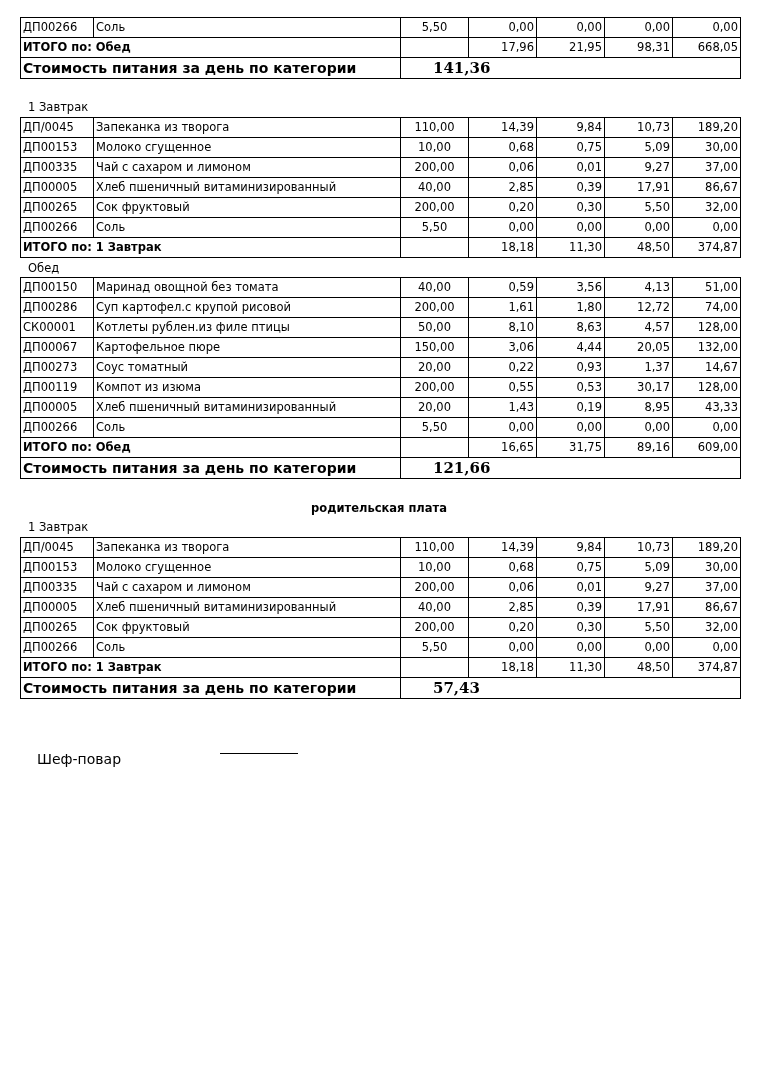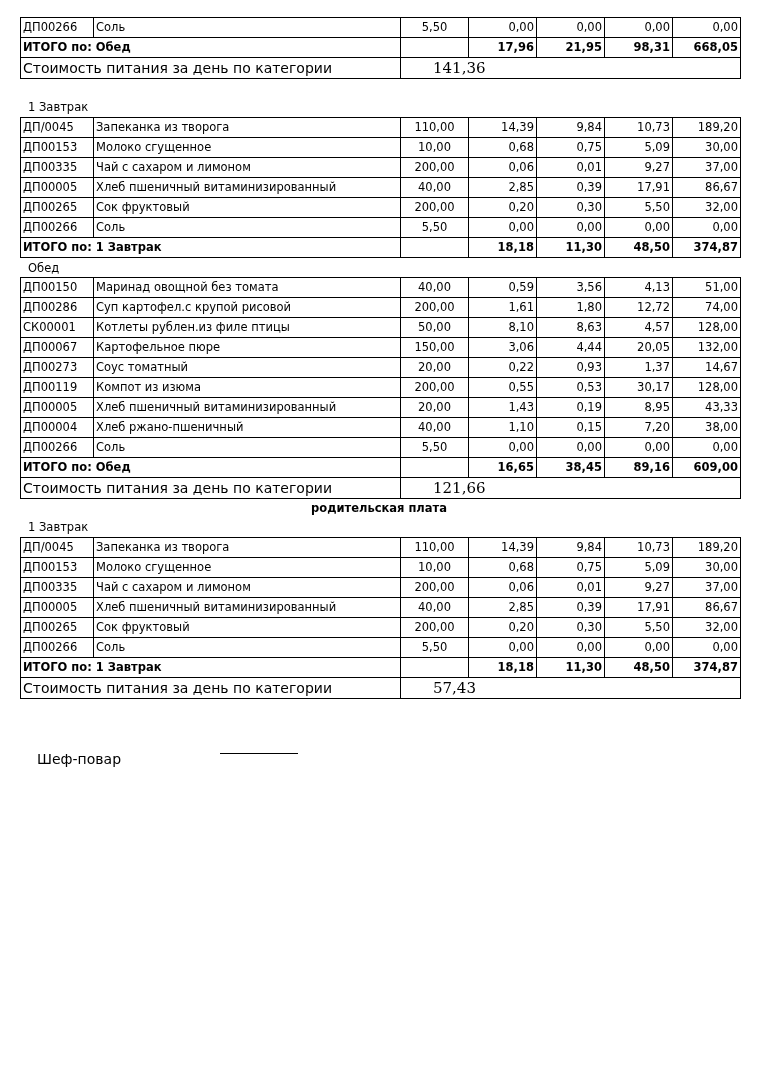--- a/index.html
+++ b/index.html
@@ -8,22 +8,22 @@
   .page { position: absolute; left: 0; top: 0; width: 758px; height: 801px; }
   table.grid { position: absolute; left: 20px; width: 721px; border-collapse: collapse; table-layout: fixed; }
   table.grid td { border: 1px solid #000; height: 19px; padding: 0 2px; font-size: 11.5px; line-height: 19px;
                   white-space: nowrap; overflow: hidden; vertical-align: middle; }
   td.code { width: 68px; }
   td.name { width: 302px; }
   td.qty  { width: 63px; text-align: center; }
   td.num  { width: 63px; text-align: right; }
   td.num4 { text-align: right; }
   tr.total td { font-weight: bold; }
-  tr.total td.num, tr.total td.num4 { font-weight: bold; }
-  tr.cost td { height: 20px; font-weight: normal; font-size: 14px; line-height: 20px; }
+  tr.total td.num, tr.total td.num4 { font-weight: normal; }
+  tr.cost td { height: 20px; font-weight: bold; font-size: 14px; line-height: 20px; }
   tr.cost td.costval { font-size: 15px; padding-left: 32px; font-family: "DejaVu Serif", "Liberation Serif", serif; }
   .cat-title { position: absolute; left: 0; width: 758px; text-align: center; font-weight: bold; font-size: 11.5px; }
   .sec-label { position: absolute; left: 28px; font-weight: normal; font-size: 11.5px; }
   .sig-label { position: absolute; left: 37px; top: 751px; font-size: 14px; }
   .sig-line { position: absolute; left: 220px; top: 753px; width: 78px; border-bottom: 1px solid #000; }
 </style>
 </head>
 <body>
 
 <div class="page">
@@ -184,42 +184,33 @@
         <tr>
           <td class="code">ДП00005</td>
           <td class="name">Хлеб пшеничный витаминизированный</td>
           <td class="qty">20,00</td>
           <td class="num">1,43</td>
           <td class="num">0,19</td>
           <td class="num">8,95</td>
           <td class="num4">43,33</td>
         </tr>
         <tr>
-          <td class="code">ДП00004</td>
-          <td class="name">Хлеб ржано-пшеничный</td>
-          <td class="qty">40,00</td>
-          <td class="num">1,10</td>
-          <td class="num">0,15</td>
-          <td class="num">7,20</td>
-          <td class="num4">38,00</td>
-        </tr>
-        <tr>
           <td class="code">ДП00266</td>
           <td class="name">Соль</td>
           <td class="qty">5,50</td>
           <td class="num">0,00</td>
           <td class="num">0,00</td>
           <td class="num">0,00</td>
           <td class="num4">0,00</td>
         </tr>
         <tr class="total">
           <td colspan="2">ИТОГО по: Обед</td>
           <td class="qty"></td>
           <td class="num">16,65</td>
-          <td class="num">38,45</td>
+          <td class="num">31,75</td>
           <td class="num">89,16</td>
           <td class="num4">609,00</td>
         </tr>
         <tr class="cost">
           <td colspan="2">Стоимость питания за день по категории</td>
           <td class="costval" colspan="5">121,66</td>
         </tr>
       </tbody>
   </table>
 

